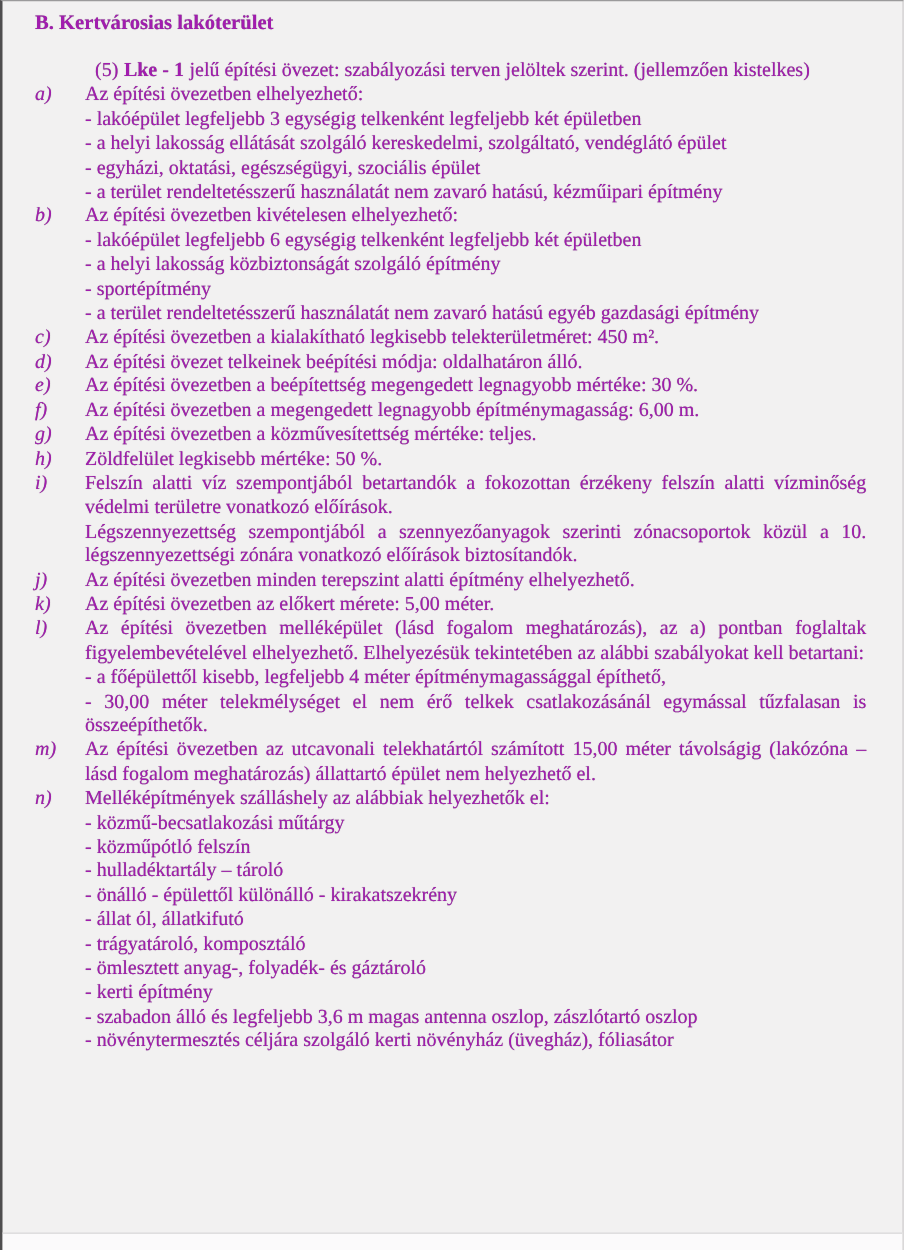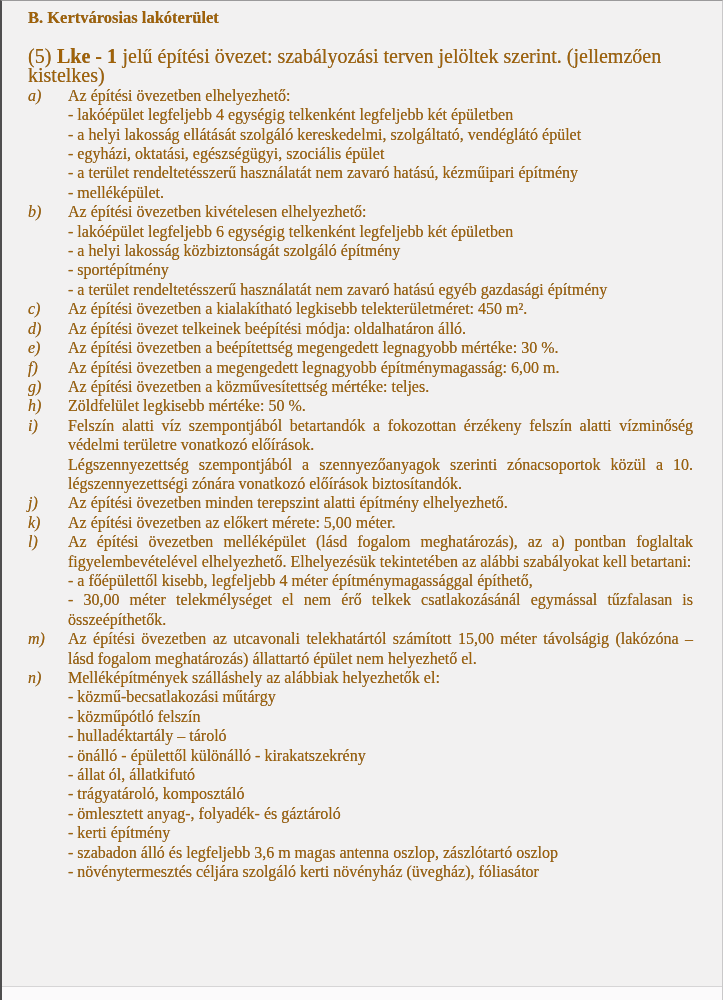--- a/index.html
+++ b/index.html
@@ -11,33 +11,34 @@
   .page {
     position: relative;
     width: 723px;
     height: 1000px;
     box-sizing: border-box;
     background: #f2f1f1;
     border-left: 2px solid #4f4e4f;
     border-top: 1px solid #9b9a9b;
     border-right: 1px solid #c9c8c9;
     padding: 7px 29px 0 26px;
-    color: #a16207;
+    color: #a21caf;
     overflow: hidden;
     text-shadow: 0 0 0.6px rgba(30,30,30,0.55);
   }
   .heading {
     font-size: 16.5px;
     line-height: 19px;
     font-weight: bold;
     margin: 0 0 20px 0;
   }
   .intro {
-    font-size: 20px;
+    font-size: 16px;
     line-height: 19.4px;
+    margin-left: 48px;
   }
   .intro .seg { margin-right: 0.28em; }
   .intro .bold { font-weight: bold; }
   .clauses { }
   .item { display: flex; }
   .label {
     flex: 0 0 40px;
     font-style: italic;
     font-size: 16px;
     line-height: 19.4px;
@@ -67,25 +68,24 @@
 
   <div class="intro">
     <span class="seg">(5)</span><span class="seg bold">Lke - 1</span><span>jelű építési övezet: szabályozási terven jelöltek szerint. (jellemzően kistelkes)</span>
   </div>
 
   <div class="clauses" id="clauses">
   <div class="item">
     <div class="label">a)</div>
     <div class="content">
           <p>Az építési övezetben elhelyezhető:</p>
-          <p>- lakóépület legfeljebb 4 egységig telkenként legfeljebb két épületben</p>
+          <p>- lakóépület legfeljebb 3 egységig telkenként legfeljebb két épületben</p>
           <p>- a helyi lakosság ellátását szolgáló kereskedelmi, szolgáltató, vendéglátó épület</p>
           <p>- egyházi, oktatási, egészségügyi, szociális épület</p>
           <p>- a terület rendeltetésszerű használatát nem zavaró hatású, kézműipari építmény</p>
-          <p>- melléképület.</p>
         </div>
   </div>
 
   <div class="item">
     <div class="label">b)</div>
     <div class="content">
           <p>Az építési övezetben kivételesen elhelyezhető:</p>
           <p>- lakóépület legfeljebb 6 egységig telkenként legfeljebb két épületben</p>
           <p>- a helyi lakosság közbiztonságát szolgáló építmény</p>
           <p>- sportépítmény</p>

